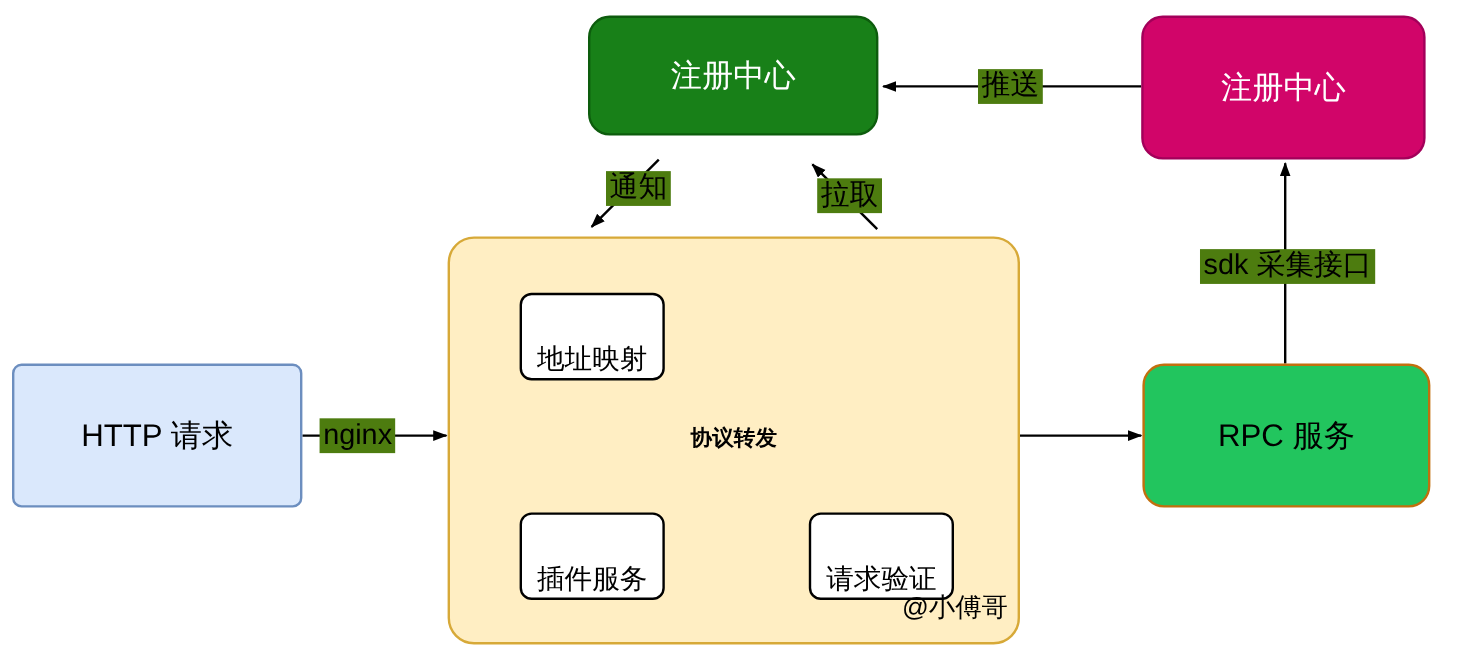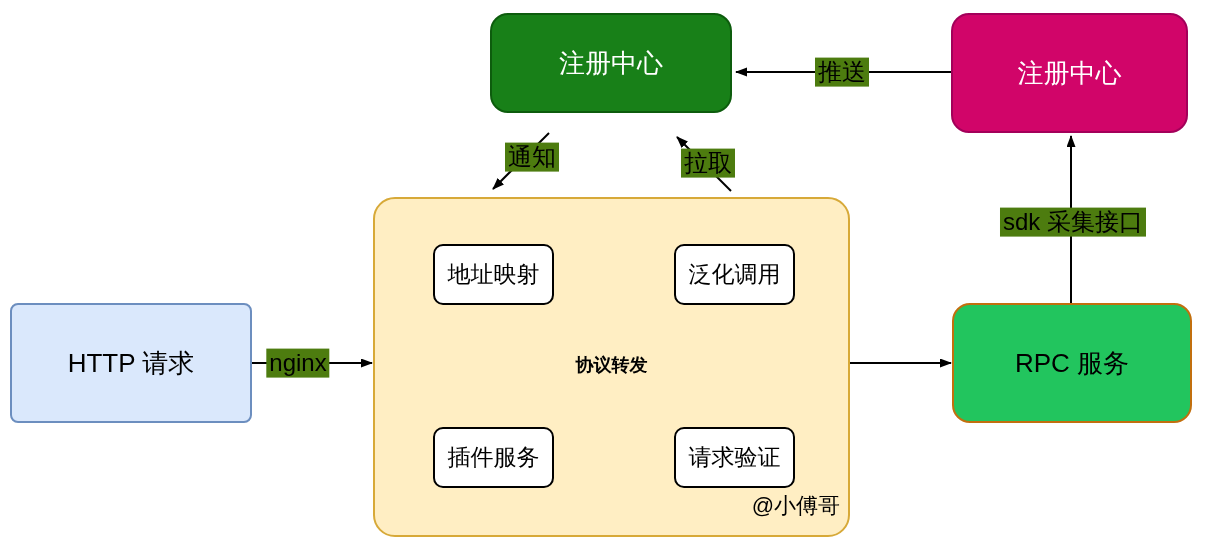--- a/index.html
+++ b/index.html
@@ -66,27 +66,27 @@
     left: 50%; top: 166px;
     transform: translate(-50%, -50%);
     font-size: 18px;
     font-weight: bold;
     color: #000000;
     white-space: nowrap;
   }
 
   .feature-box {
     position: absolute;
-    width: 121px; height: 61px;
+    width: 121px; height: 73px;
     box-sizing: border-box;
     background: #ffffff;
     border: 2px solid #000000;
     border-radius: 10px;
     display: flex;
-    align-items: center;
+    align-items: flex-end;
     justify-content: center;
     font-size: 23px;
     color: #000000;
     white-space: nowrap;
   }
   .feature-address-mapping { left: 58px;  top: 45px;  }
   .feature-generic-call    { left: 299px; top: 45px;  }
   .feature-plugin-service  { left: 58px;  top: 228px; }
   .feature-request-verify  { left: 299px; top: 228px; }
 
@@ -140,23 +140,20 @@
   <div class="node node-service-report">
     <span>注册中心</span>
   </div>
 
   <div class="node node-gateway">
     <div class="gateway-title">协议转发</div>
 
     <div class="feature-box feature-address-mapping">
       <span>地址映射</span>
     </div>
-    <div class="feature-box feature-generic-call">
-      <span>泛化调用</span>
-    </div>
     <div class="feature-box feature-plugin-service">
       <span>插件服务</span>
     </div>
     <div class="feature-box feature-request-verify">
       <span>请求验证</span>
     </div>
 
     <div class="watermark">@小傅哥</div>
   </div>
 

